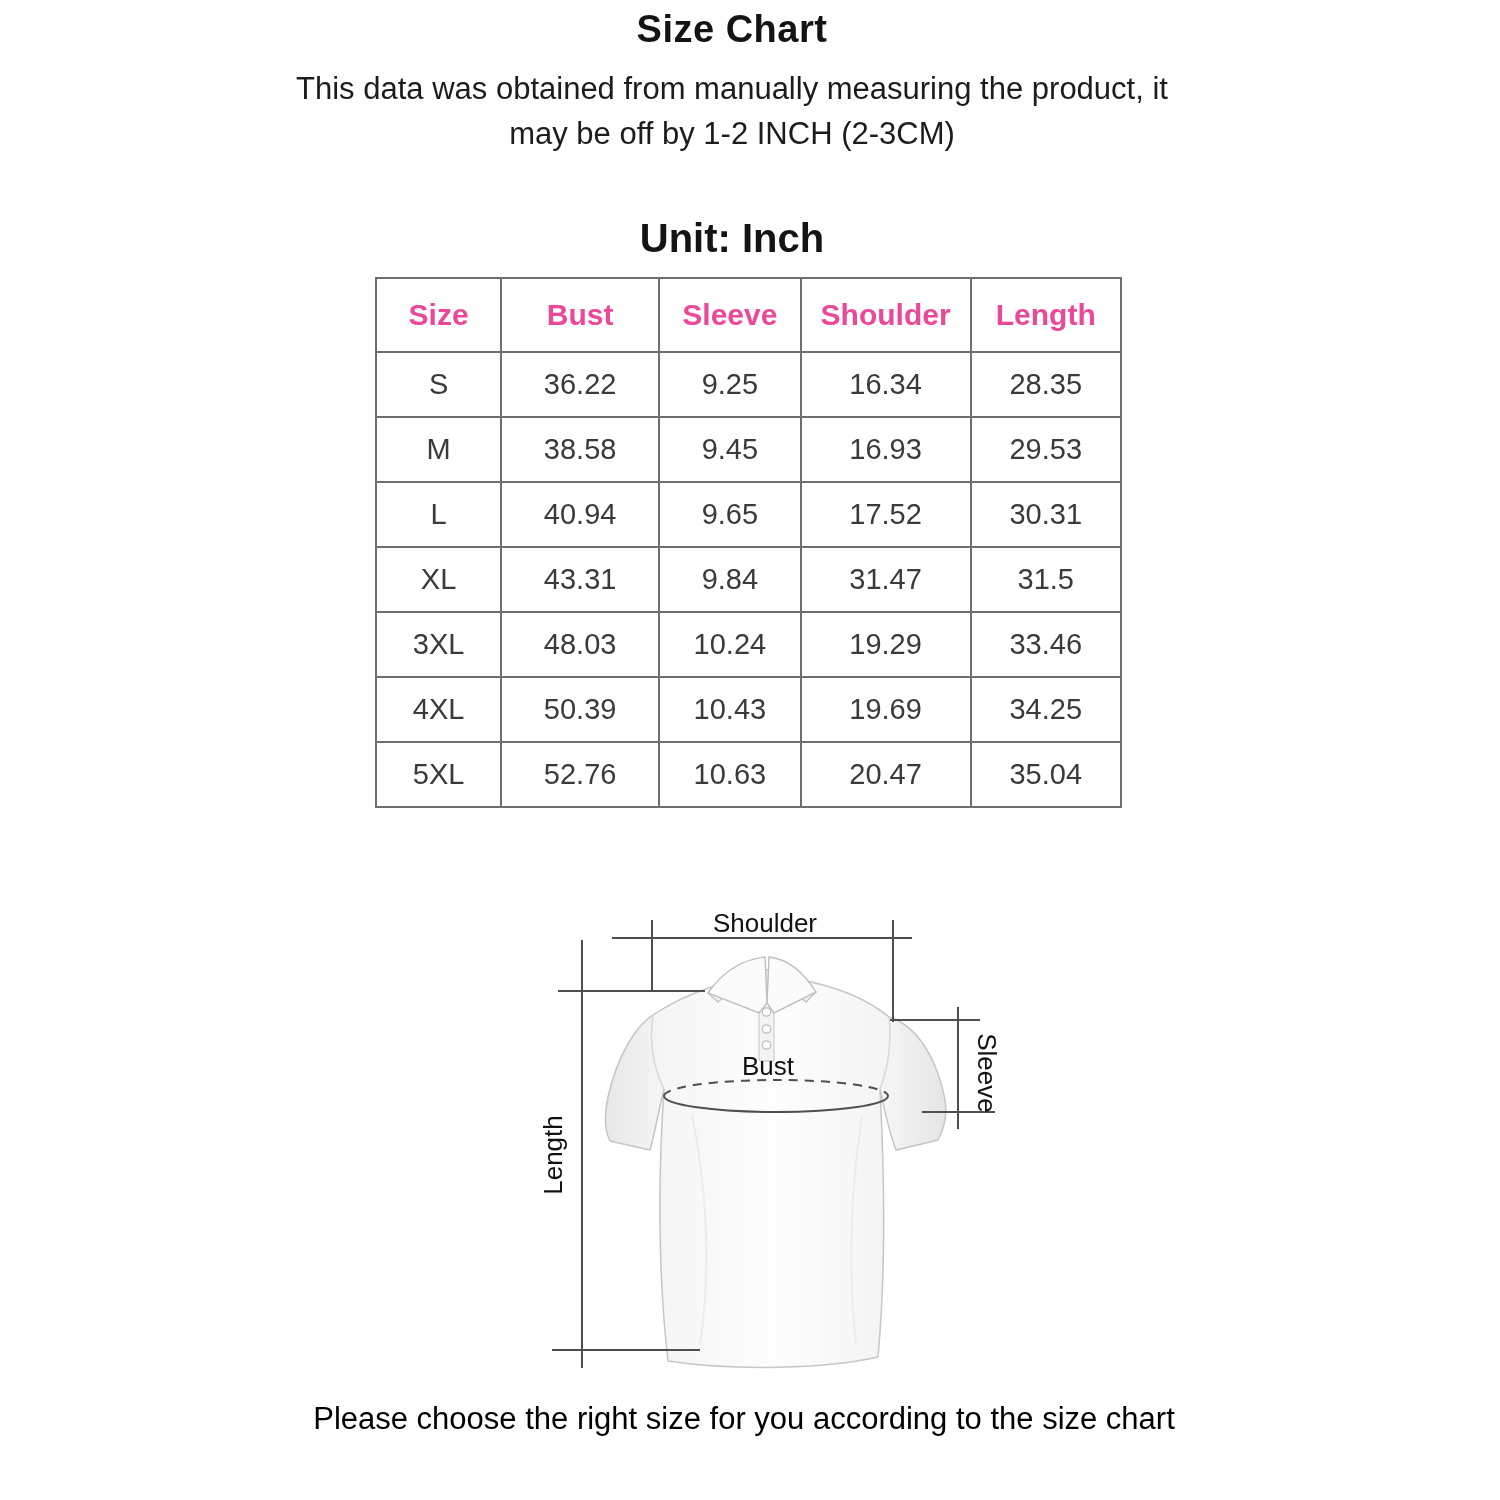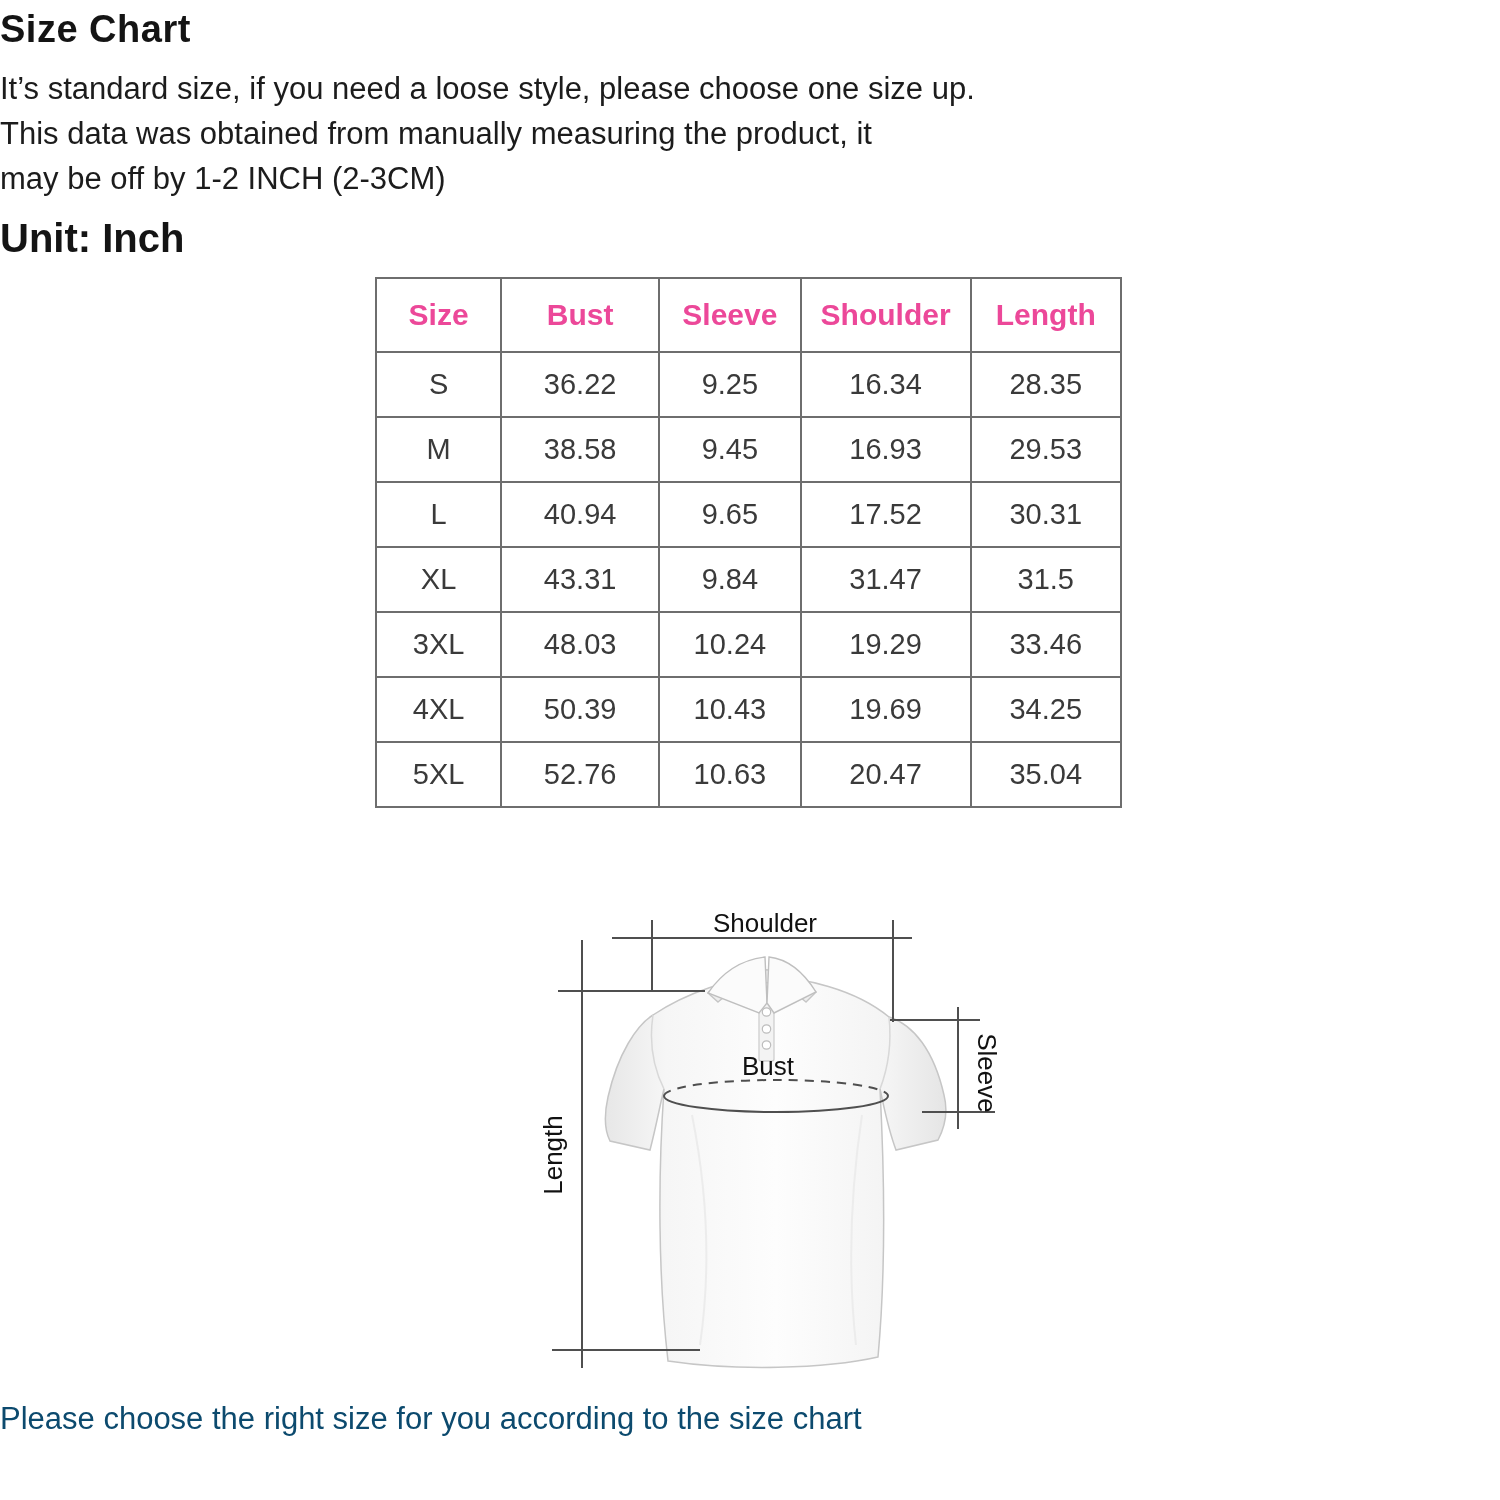--- a/index.html
+++ b/index.html
@@ -1,25 +1,25 @@
 <!DOCTYPE html>
 <html><head>
 <meta charset="utf-8">
 <style>
   html,body{margin:0;padding:0;}
   body{
     width:1500px;height:1500px;position:relative;background:#ffffff;
     font-family:"Liberation Sans","DejaVu Sans",sans-serif;color:#141414;
     overflow:hidden;
   }
-  .center-text{position:absolute;left:0;width:1464px;}
+  .center-text{position:absolute;left:0;width:1464px;text-align:center;}
   .page-title{top:8px;font-size:38px;font-weight:bold;letter-spacing:.5px;}
   .intro{top:66px;font-size:31px;line-height:45px;color:#1c1c1c;}
   .unit-label{top:216px;font-size:40px;font-weight:bold;}
-  .footer-note{top:1396px;font-size:31px;line-height:45px;color:#0c4a6e;}
+  .footer-note{top:1396px;font-size:31px;line-height:45px;color:#000000;padding-left:12px;}
 
   table.size-table{
     position:absolute;left:375px;top:277px;width:747px;
     border-collapse:collapse;table-layout:fixed;
   }
   table.size-table th,table.size-table td{
     border:2px solid #6e6e6e;text-align:center;vertical-align:middle;
     padding:0;background:#ffffff;
   }
   table.size-table th{height:72px;font-size:30px;font-weight:bold;color:#ec4899;}
@@ -30,21 +30,20 @@
   .diagram{position:absolute;left:540px;top:905px;width:480px;height:475px;}
   .measure{stroke:#4f4f4f;stroke-width:2;fill:none;}
   .diag-label{font-family:"Liberation Sans","DejaVu Sans",sans-serif;font-size:26px;fill:#111111;}
 </style>
 </head>
 <body>
 
 <div class="center-text page-title">Size Chart</div>
 
 <div class="center-text intro">
-  <div>It’s standard size, if you need a loose style, please choose one size up.</div>
   <div>This data was obtained from manually measuring the product, it</div>
   <div>may be off by 1-2 INCH (2-3CM)</div>
 </div>
 
 <div class="center-text unit-label">Unit: Inch</div>
 
 <table class="size-table">
   <colgroup>
     <col class="c-size">
       <col class="c-bust">

